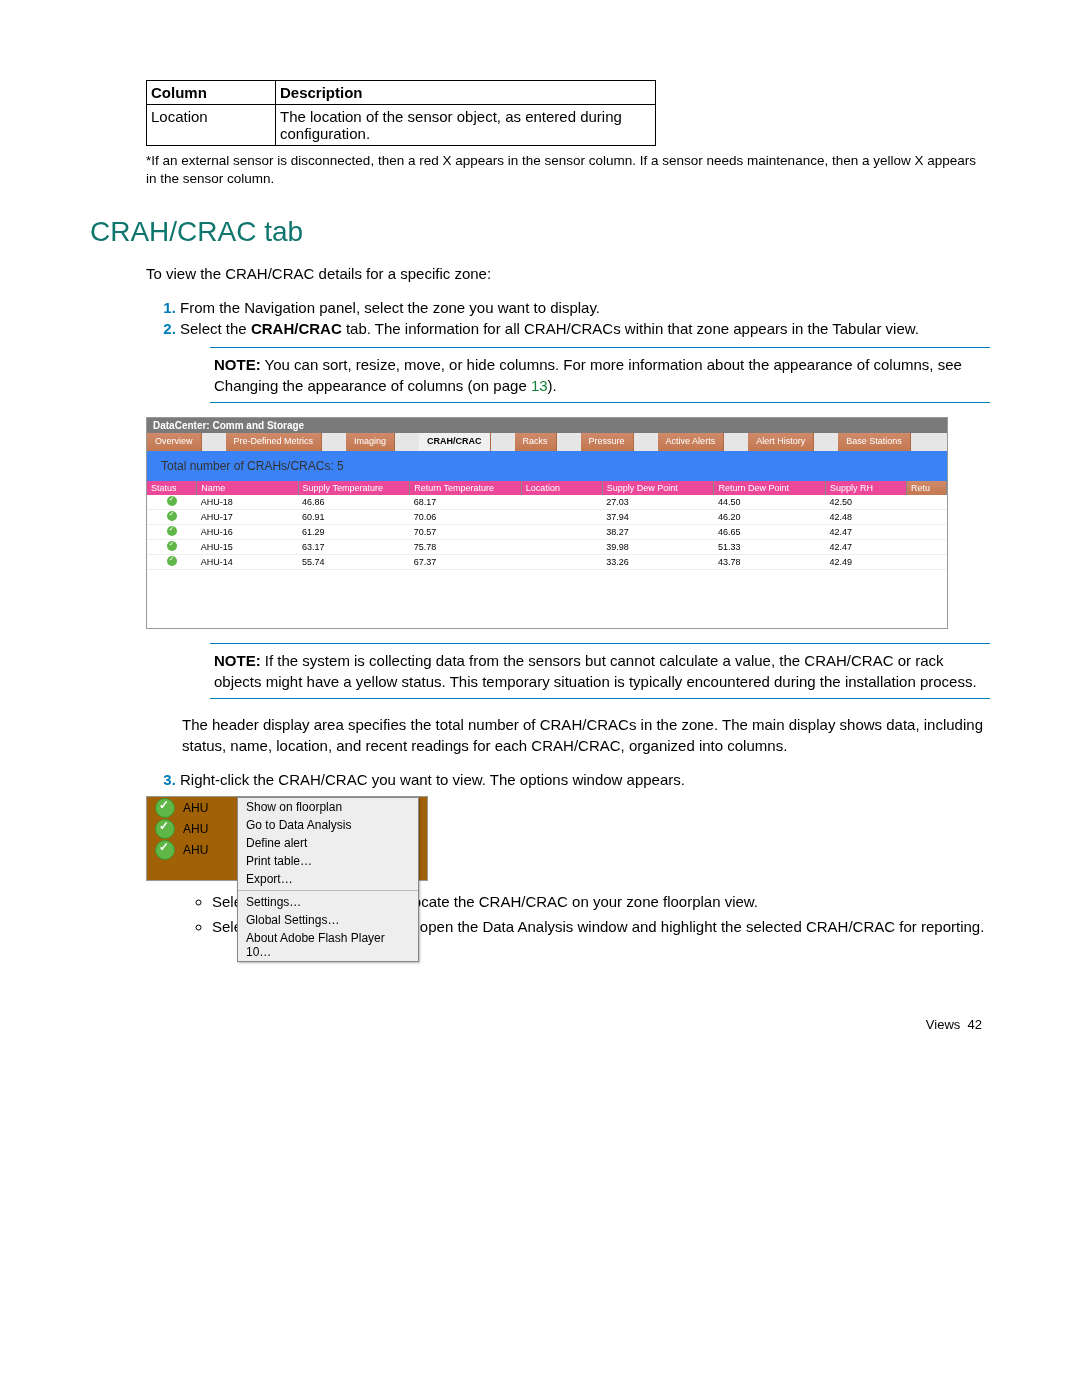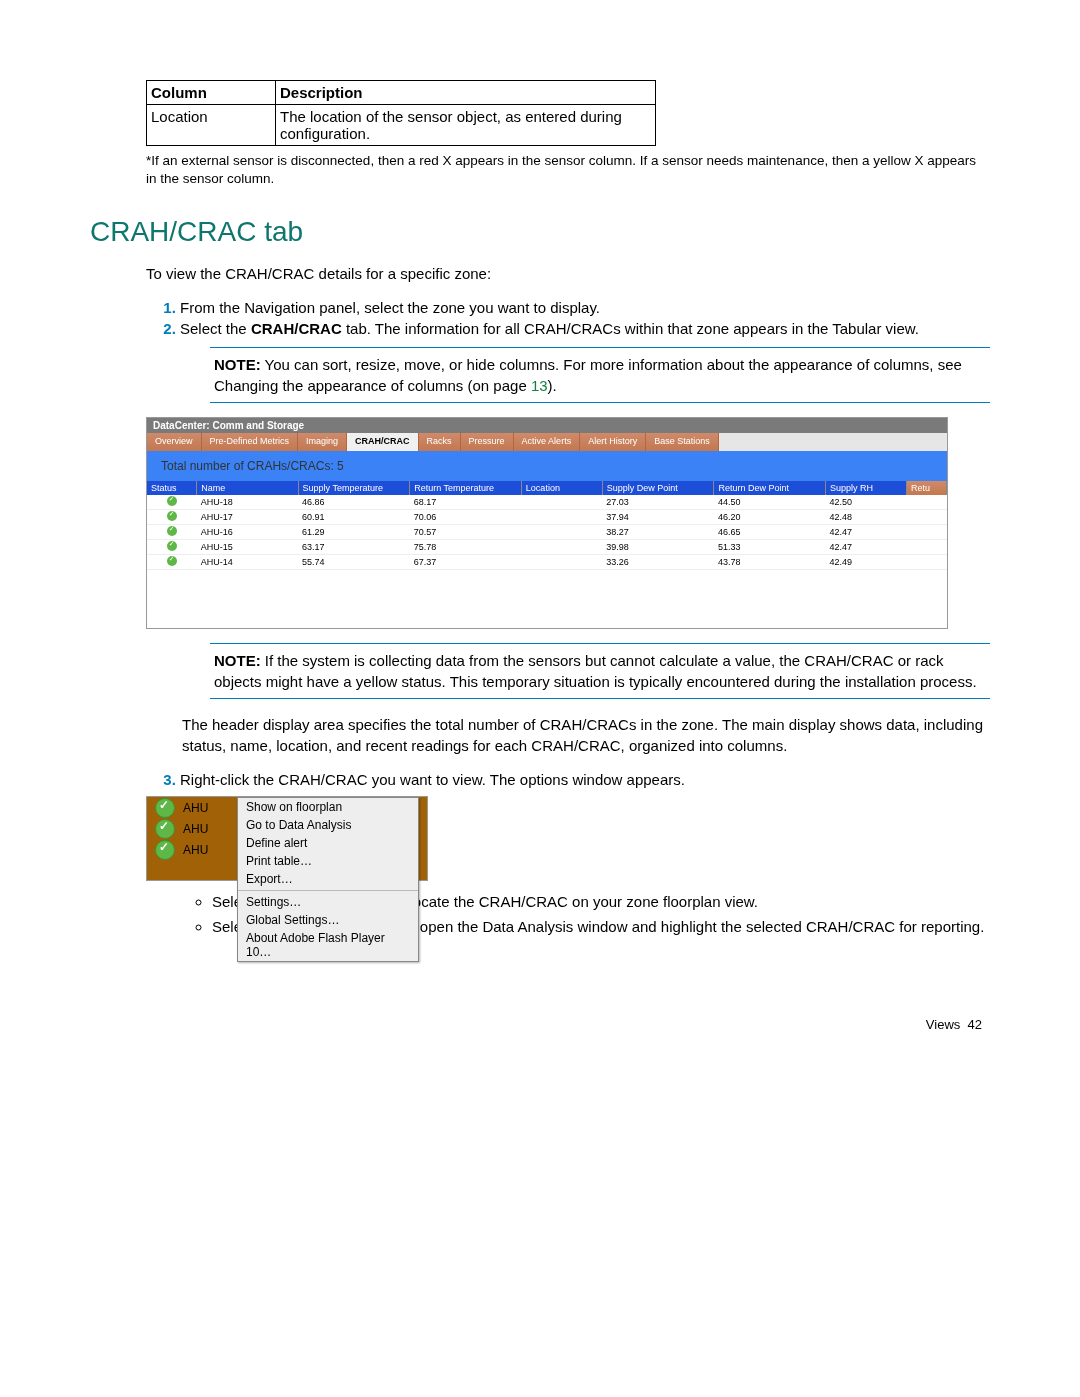--- a/index.html
+++ b/index.html
@@ -88,20 +88,21 @@
     color: #fff;
     font-size: 10px;
     padding: 2px 6px;
     font-weight: bold;
   }
   .shot1 .tabs {
     display: flex;
     background: #e6e6e6;
     height: 18px;
     font-size: 9px;
+    gap: 24px;
   }
   .shot1 .tabs div {
     padding: 3px 8px;
     color: #fff;
     background: linear-gradient(#d08a6a,#c27850);
     border-right: 1px solid #b06840;
     white-space: nowrap;
   }
   .shot1 .tabs div.active {
     background: #f0f0f0;
@@ -113,21 +114,21 @@
     padding: 8px 6px 8px 14px;
     color: #333;
     background: #3b82f6;
   }
   .shot1 table {
     width: 100%;
     border-collapse: collapse;
     font-size: 9px;
   }
   .shot1 thead th {
-    background: #1d4ed8;
+    background: #ec4899;
     color: #fff;
     font-weight: normal;
     padding: 2px 4px;
     text-align: left;
     border-right: 1px solid #888;
     white-space: nowrap;
   }
   .shot1 tbody td {
     padding: 1px 4px;
     border-bottom: 1px solid #eee;

